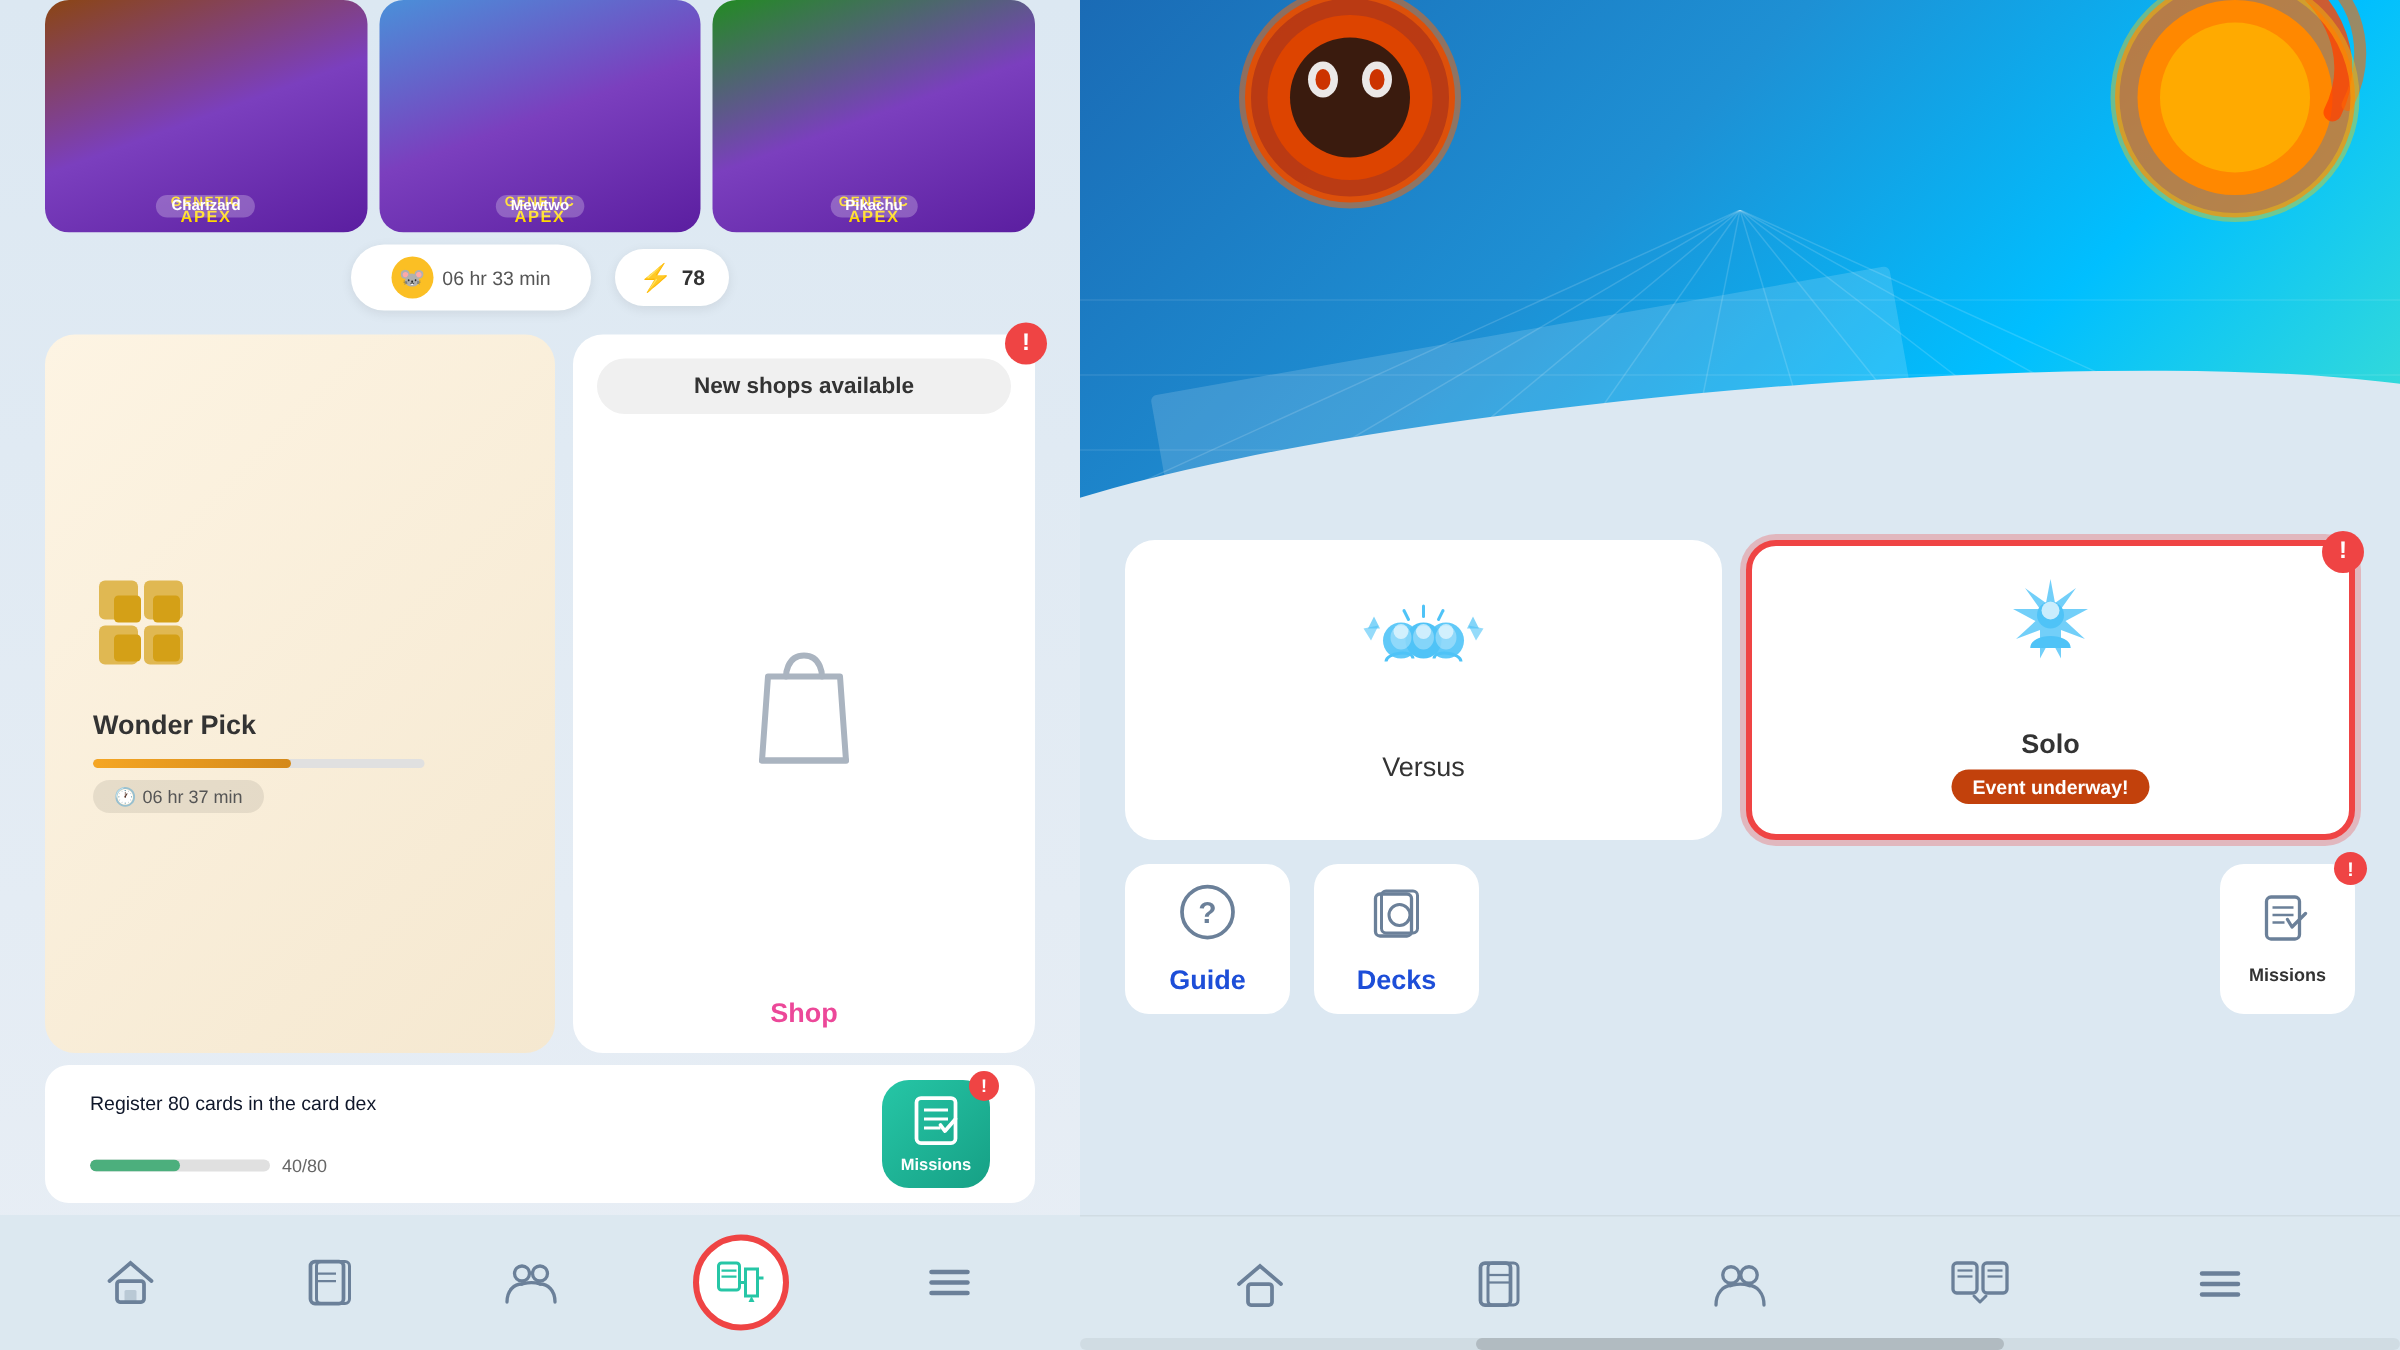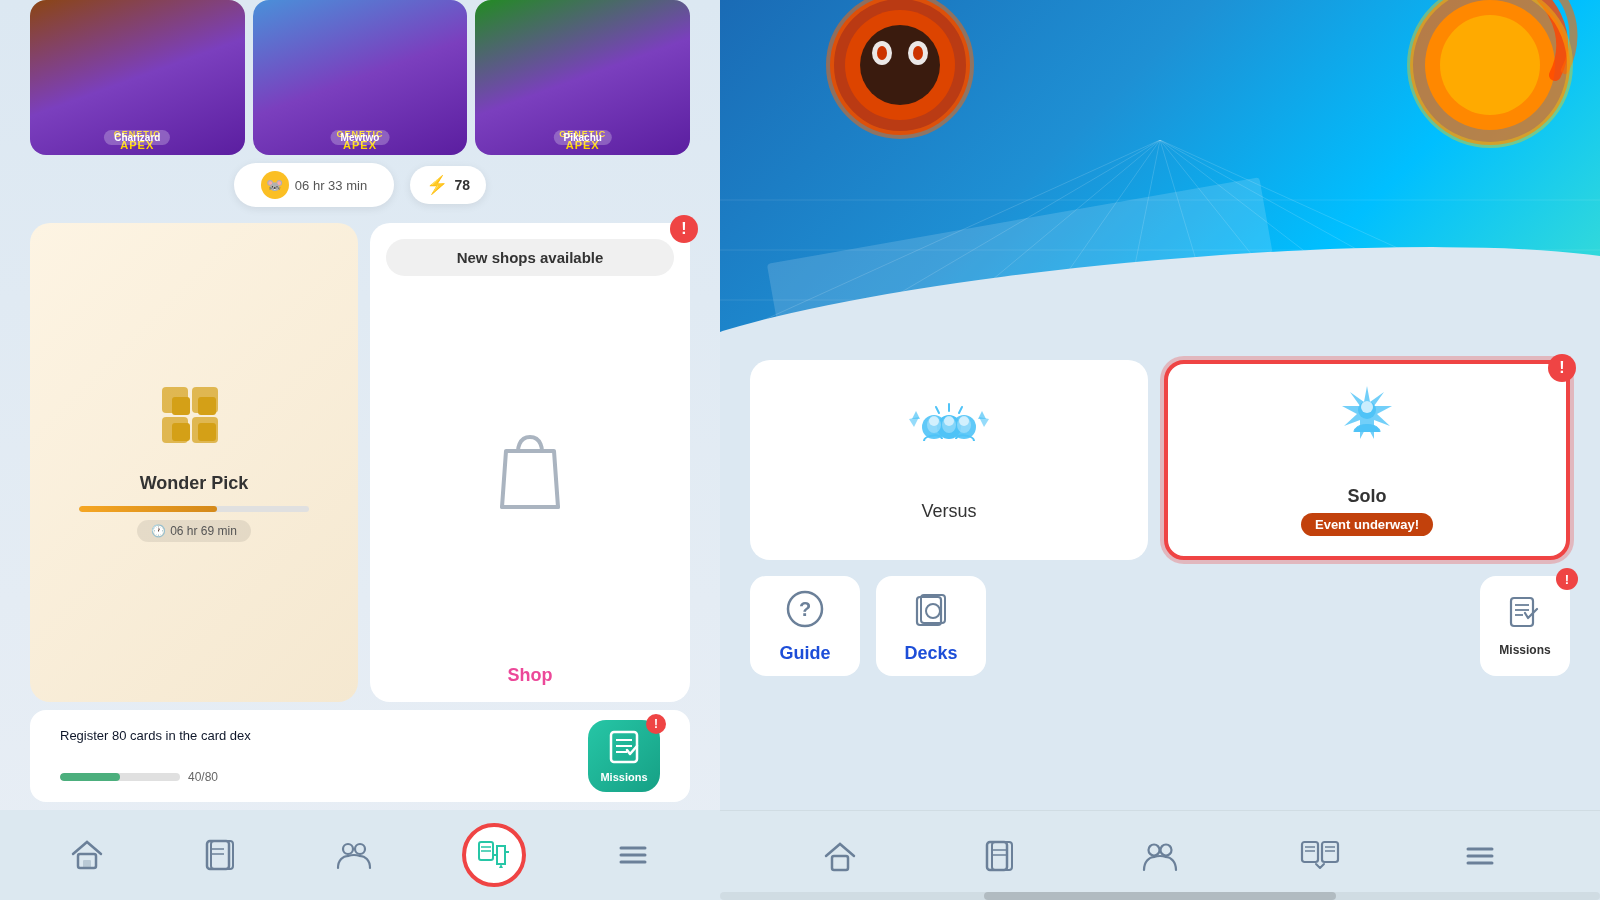--- a/index.html
+++ b/index.html
@@ -116,24 +116,24 @@
       gap: 12px;
       padding: 8px 30px;
       flex: 1;
     }
 
     
     .wonder-pick-card {
       background: linear-gradient(135deg, #fdf4e3 0%, #f5e8d0 100%);
       border-radius: 20px;
       flex: 1;
-      padding: 20px;
-      display: flex;
-      flex-direction: column;
-      align-items: center;
+      padding: 32px;
+      display: flex;
+      flex-direction: column;
+      align-items: flex-start;
       justify-content: center;
       position: relative;
       min-height: 220px;
     }
 
     .wonder-pick-icon {
       color: #d4a017;
       font-size: 64px;
       line-height: 1;
       margin-bottom: 8px;
@@ -628,21 +628,21 @@
           <rect x="14" y="40" width="18" height="18" rx="3" fill="#d4a017"></rect>
           <rect x="40" y="40" width="18" height="18" rx="3" fill="#d4a017"></rect>
         </svg>
       </div>
       <div class="wonder-pick-title">Wonder Pick</div>
       <div class="wonder-progress">
         <div class="wonder-progress-fill"></div>
       </div>
       <div class="wonder-pick-timer">
         <span>🕐</span>
-        <span>06 hr 69 min</span>
+        <span>06 hr 37 min</span>
       </div>
     </div>
 
     <div class="shop-card">
       <div class="shop-notification">!</div>
       <div class="new-shops-label">
         <span>New shops available</span>
       </div>
       <div class="shop-bag-icon">
 

